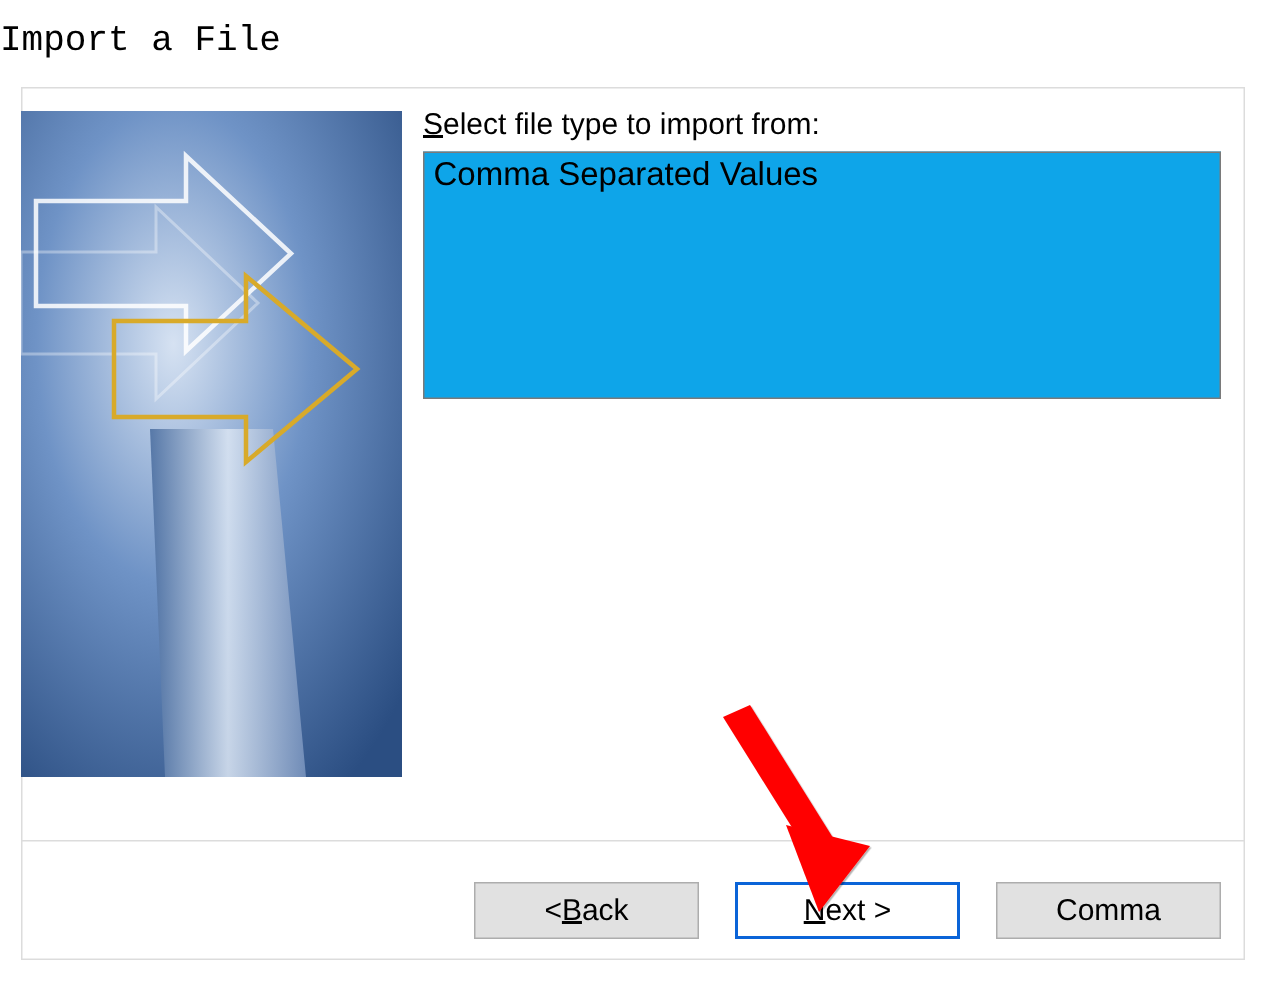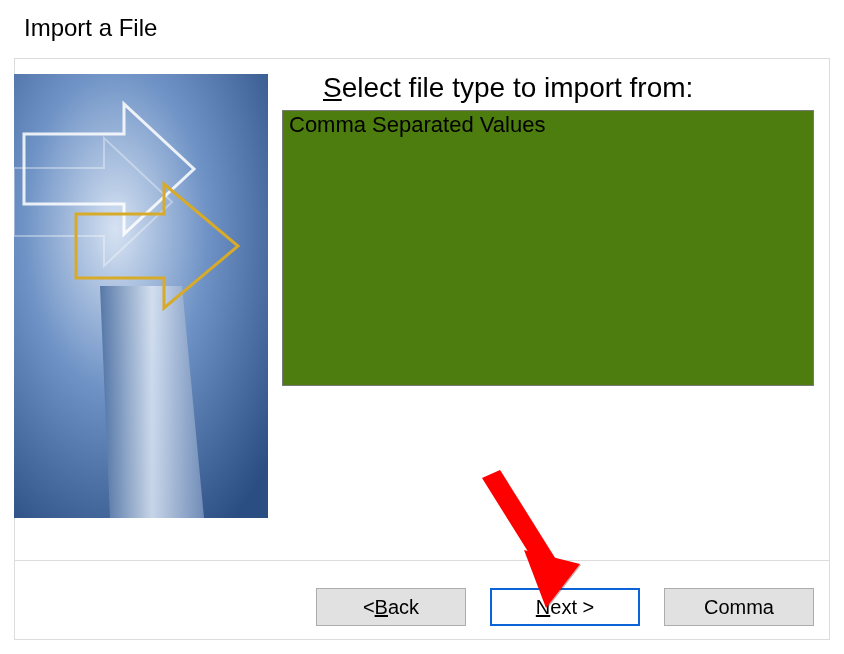--- a/index.html
+++ b/index.html
@@ -7,23 +7,24 @@
       width: 844px;
       height: 654px;
       background: #fff;
       font-family: "Segoe UI", Tahoma, Arial, sans-serif;
       font-size: 20px;
       color: #000;
       overflow: hidden;
       position: relative;
     }
     .dialog-title {
-      padding: 14px 0 0 24px;
+      padding: 14px 0 0 0;
       font-size: 24px;
       color: #000;
+      font-family: Liberation Mono, monospace;
     }
     .panel {
       position: absolute;
       left: 14px;
       top: 58px;
       right: 14px;
       bottom: 14px;
       border: 1px solid #dcdcdc;
     }
     
@@ -36,29 +37,28 @@
       overflow: hidden;
     }
     
     .main-area {
       position: absolute;
       left: 282px;
       top: 72px;
       right: 30px;
     }
     .prompt-label {
-      font-size: 28px;
+      font-size: 20px;
       margin-bottom: 6px;
-      margin-left: 41px;
     }
     .prompt-label .u { text-decoration: underline; }
     .listbox {
       border: 1px solid #7a7a7a;
-      background: #4d7c0f;
-      height: 276px;
+      background: #0ea5e9;
+      height: 165px;
       overflow: auto;
       outline: 1px dotted transparent;
     }
     .listbox .item {
       font-size: 22px;
       line-height: 26px;
       padding: 1px 6px;
       white-space: nowrap;
       cursor: default;
     }

